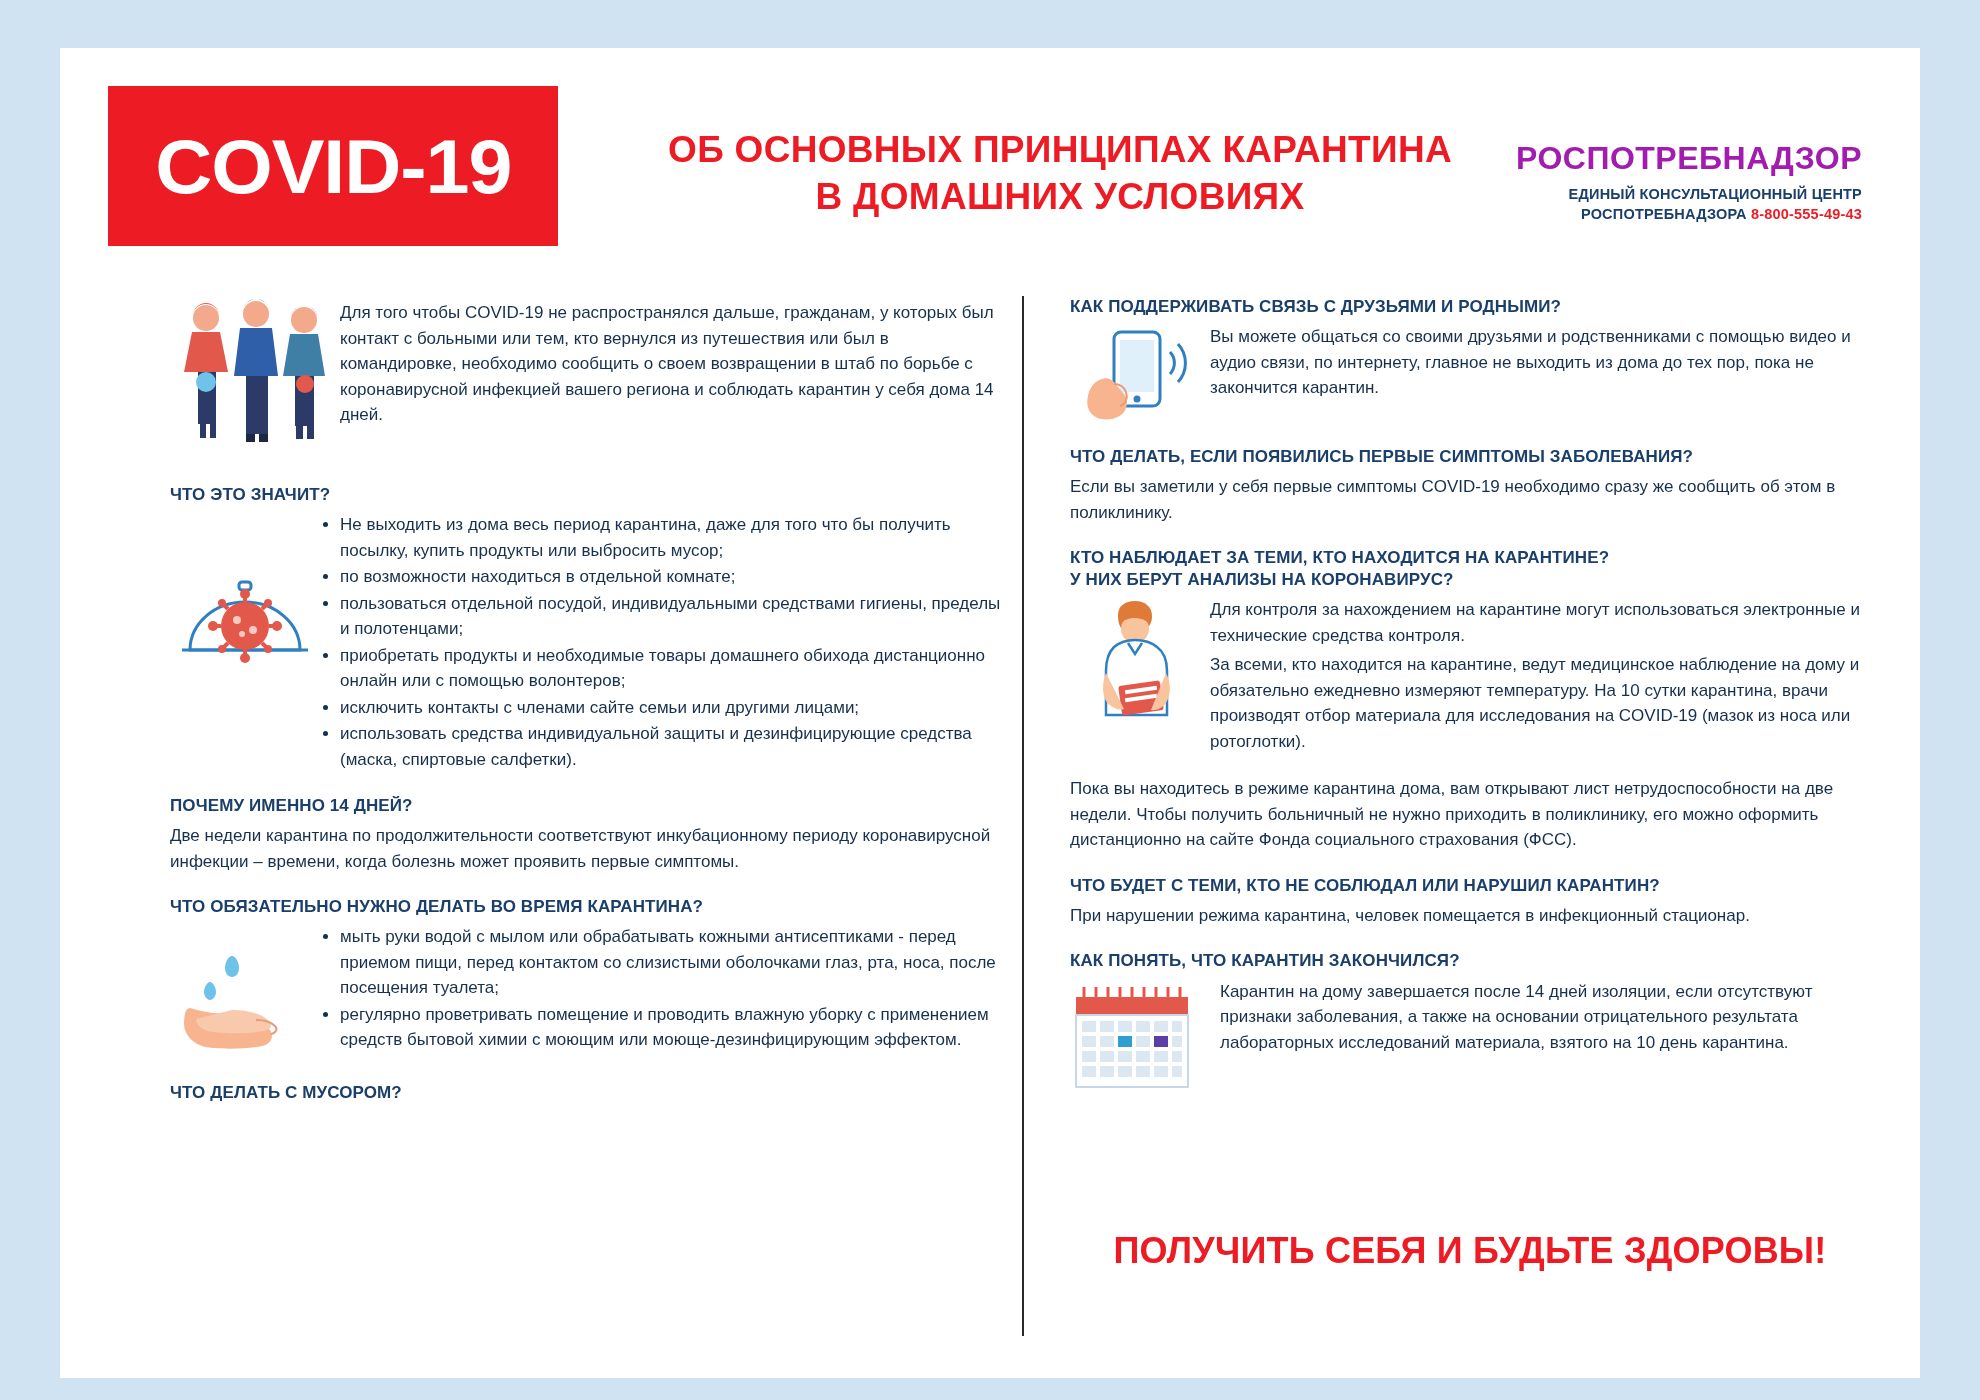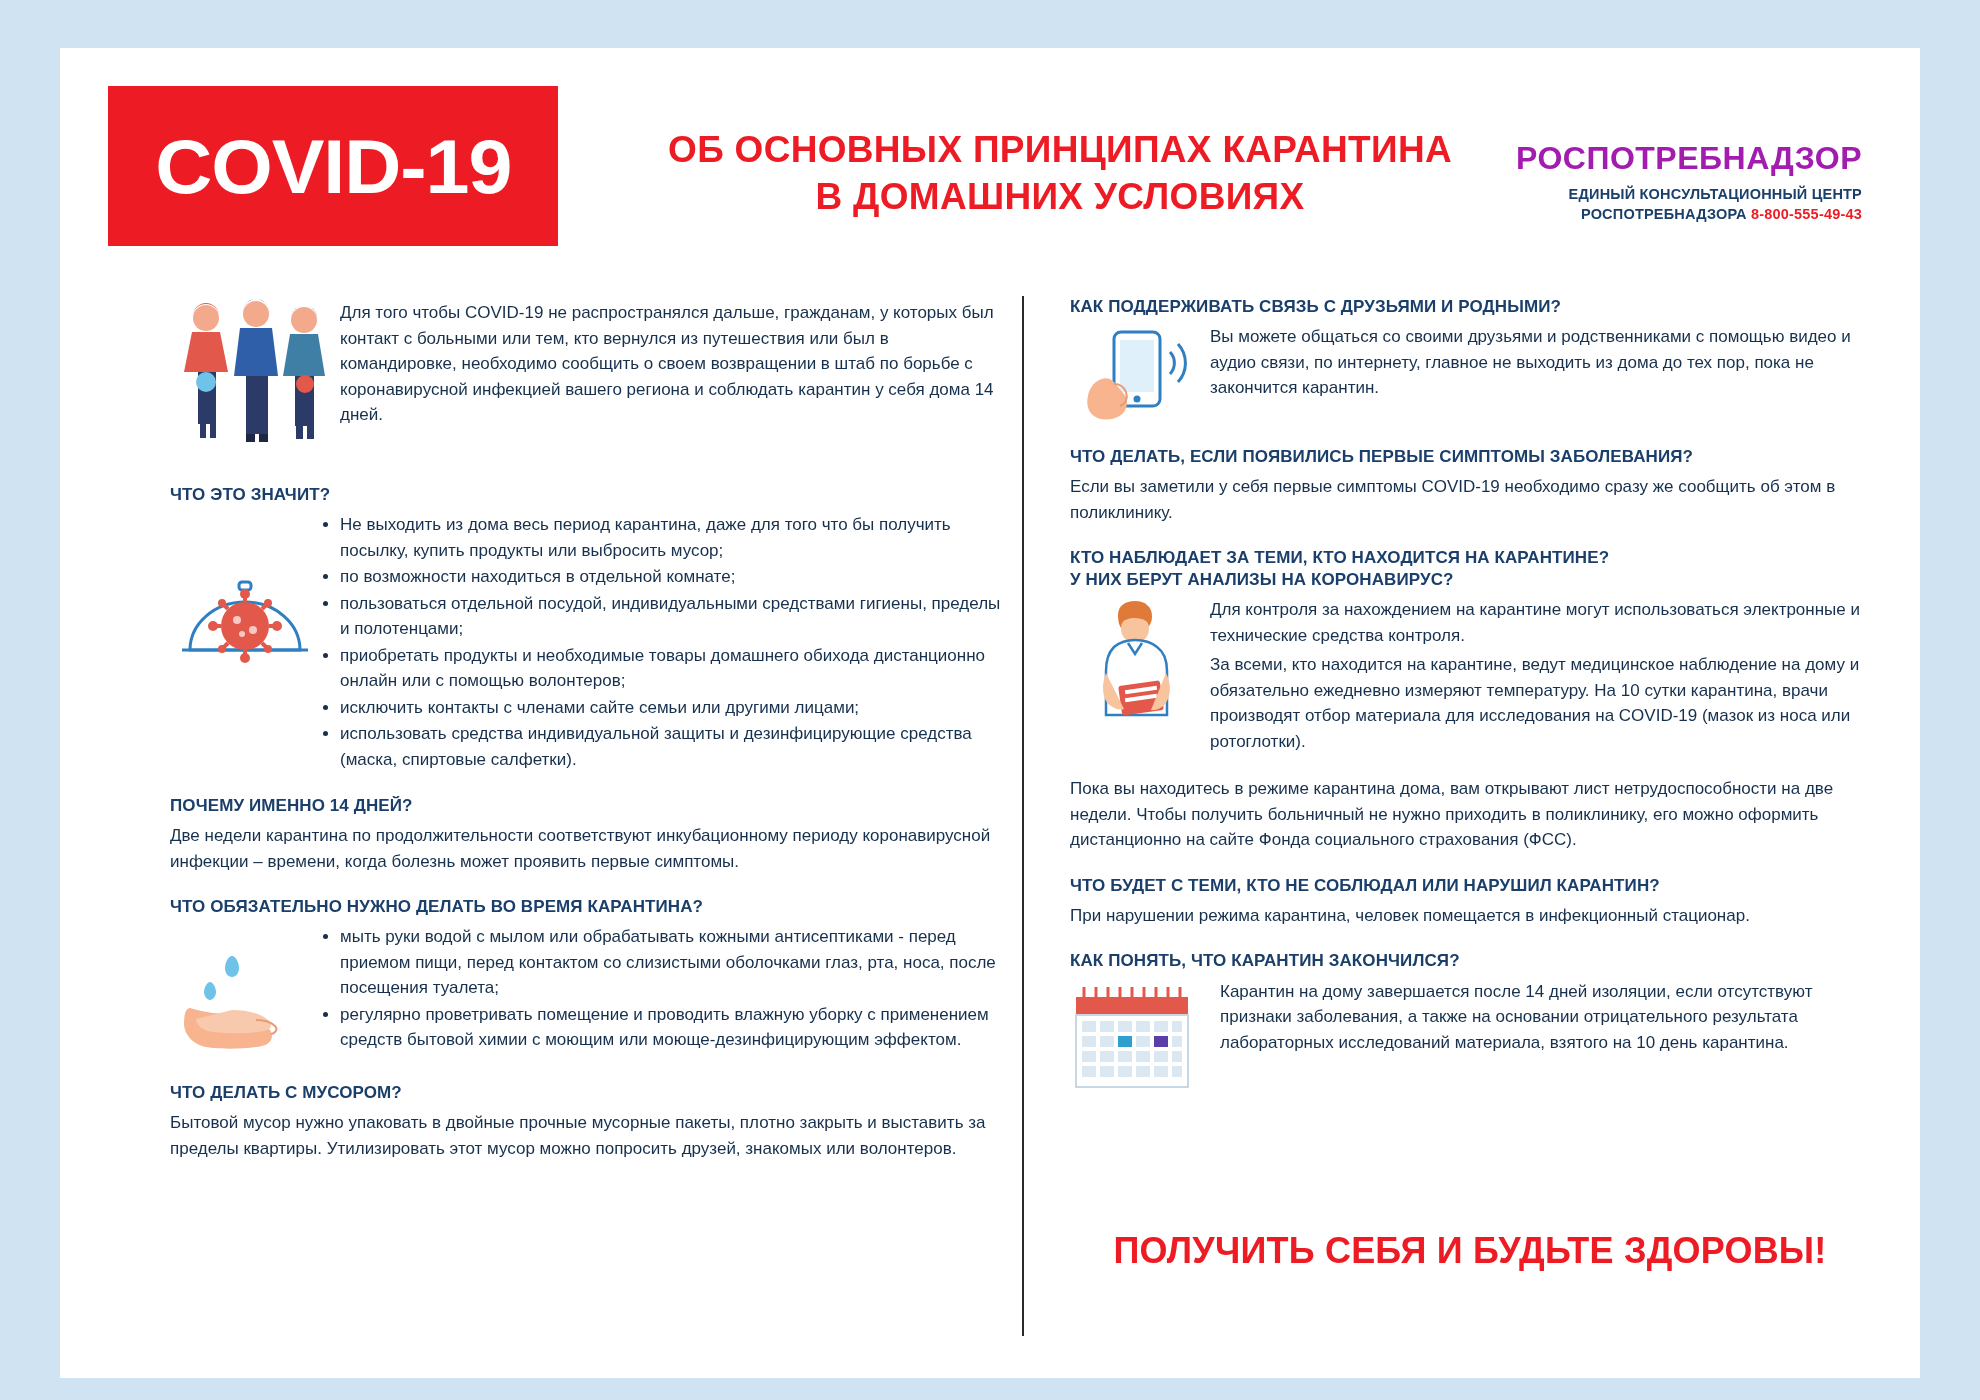--- a/index.html
+++ b/index.html
@@ -295,21 +295,20 @@
             <ul class="bullets">
               <li>мыть руки водой с мылом или обрабатывать кожными антисептиками - перед приемом пищи, перед контактом со слизистыми оболочками глаз, рта, носа, после посещения туалета;</li>
               <li>регулярно проветривать помещение и проводить влажную уборку с применением средств бытовой химии с моющим или моюще-дезинфицирующим эффектом.</li>
             </ul>
           </div>
         </div>
       </div>
 
       <div class="block">
         <h3 class="section">ЧТО ДЕЛАТЬ С МУСОРОМ?</h3>
-        <p class="para">Бытовой мусор нужно упаковать в двойные прочные мусорные пакеты, плотно закрыть и выставить за пределы квартиры. Утилизировать этот мусор можно попросить друзей, знакомых или волонтеров.</p>
       </div>
 
     </div>
 
     <div class="col-right">
 
       <div class="block">
         <h3 class="section">КАК ПОДДЕРЖИВАТЬ СВЯЗЬ С ДРУЗЬЯМИ И РОДНЫМИ?</h3>
         <div class="row">
           <div class="illus" style="width:140px;padding-top:4px">

